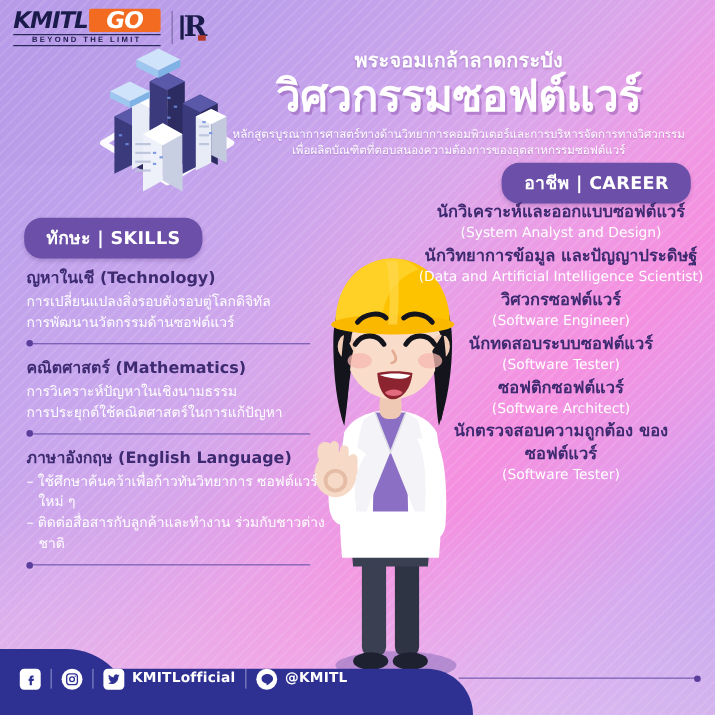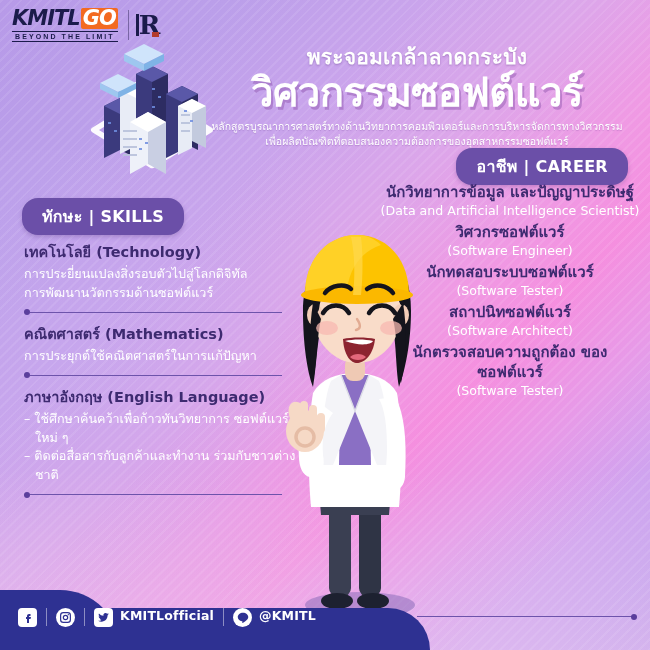--- a/index.html
+++ b/index.html
@@ -49,41 +49,41 @@
   .logo-row{position:absolute;left:12px;top:8px;z-index:20;display:flex;align-items:center;gap:10px;}
   .kmitl-logo{display:flex;flex-direction:column;line-height:1;}
   .kmitl-top{display:flex;align-items:center;gap:1px;}
   .kmitl-word{
     font-size:21px;font-weight:bold;letter-spacing:-1px;color:#1b1b4b;
     font-family:"DejaVu Sans",sans-serif;font-style:italic;
   }
   .kmitl-go{
     font-size:21px;font-weight:bold;letter-spacing:-1px;color:#f36a21;
     font-family:"DejaVu Sans",sans-serif;font-style:italic;
-    background:#f36a21;color:#fff;padding:0 2px;border-radius:2px;
+    background:#f36a21;color:#fff;padding:0 16px;border-radius:2px;
   }
   .kmitl-sub{
     margin-top:2px;font-size:7px;letter-spacing:2.1px;color:#1b1b4b;font-weight:bold;
     border-top:1px solid #1b1b4b;border-bottom:1px solid #1b1b4b;padding:1px 0;text-align:center;
   }
   .logo-div{width:1px;height:30px;background:rgba(40,30,80,.45);}
   .r-logo{
     font-size:26px;font-weight:bold;color:#1b1b4b;font-family:"DejaVu Serif",serif;
     position:relative;line-height:1;
   }
   .r-logo .bar{position:absolute;left:-3px;top:2px;width:3px;height:22px;background:#1b1b4b;}
   .r-logo .dot{position:absolute;right:1px;bottom:1px;width:7px;height:5px;background:#b33a2b;}
 
   
   .city{position:absolute;left:82px;top:30px;width:140px;height:150px;z-index:12;}
 
   
   .titles{position:absolute;right:18px;top:40px;width:430px;text-align:center;z-index:20;}
   .t-line1{
-    color:#ffffff;font-size:21px;font-weight:bold;letter-spacing:.2px;
+    color:#ffffff;font-size:18px;font-weight:bold;letter-spacing:.2px;
     text-shadow:0 1px 2px rgba(80,40,120,.35);
     font-family:"DejaVu Sans",sans-serif;
   }
   .t-line2{
     color:#ffffff;font-size:40px;font-weight:bold;line-height:1.05;margin-top:-2px;
     text-shadow:2px 3px 0 rgba(140,80,170,.45);
     font-family:"DejaVu Sans",sans-serif;letter-spacing:-.5px;
   }
   .t-sub{
     margin-top:6px;color:#ffffff;font-size:10.5px;line-height:1.45;
@@ -239,60 +239,65 @@
     <div class="t-sub">หลักสูตรบูรณาการศาสตร์ทางด้านวิทยาการคอมพิวเตอร์และการบริหารจัดการทางวิศวกรรม</div>
     <div class="t-sub" style="margin-top:0">เพื่อผลิตบัณฑิตที่ตอบสนองความต้องการของอุตสาหกรรมซอฟต์แวร์</div>
   </div>
 
   <div class="badge badge-skills">ทักษะ | SKILLS</div>
   <div class="badge badge-career">อาชีพ | CAREER</div>
 
   <div class="skills">
 
     <div>
-      <div class="skill-head">เทคโนโลยี (Technology)</div>
-      <div class="skill-body">การประยี่ยนแปลงสิ่งรอบตัวไปสู่โลกดิจิทัล</div>
+      <div class="skill-head">ญหาในเชี (Technology)</div>
+      <div class="skill-body">การเปลี่ยนแปลงสิ่งรอบตังรอบตู่โลกดิจิทัล</div>
       <div class="skill-body">การพัฒนานวัตกรรมด้านซอฟต์แวร์</div>
     </div>
 
     <div class="divider"></div>
 
     <div>
       <div class="skill-head">คณิตศาสตร์ (Mathematics)</div>
+      <div class="skill-body">การวิเคราะห์ปัญหาในเชิงนามธรรม</div>
       <div class="skill-body">การประยุกต์ใช้คณิตศาสตร์ในการแก้ปัญหา</div>
     </div>
 
     <div class="divider"></div>
 
     <div>
       <div class="skill-head">ภาษาอังกฤษ (English Language)</div>
       <div class="skill-bullet">– ใช้ศึกษาค้นคว้าเพื่อก้าวทันวิทยาการ ซอฟต์แวร์ใหม่ ๆ</div>
       <div class="skill-bullet">– ติดต่อสื่อสารกับลูกค้าและทำงาน ร่วมกับชาวต่างชาติ</div>
     </div>
 
     <div class="divider"></div>
   </div>
 
   <div class="career">
+    <div>
+      <div class="c-th">นักวิเคราะห์และออกแบบซอฟต์แวร์</div>
+      <div class="c-en">(System Analyst and Design)</div>
+    </div>
     <div>
       <div class="c-th">นักวิทยาการข้อมูล
 และปัญญาประดิษฐ์</div>
       <div class="c-en">(Data and Artificial
 Intelligence Scientist)</div>
     </div>
     <div>
       <div class="c-th">วิศวกรซอฟต์แวร์</div>
       <div class="c-en">(Software Engineer)</div>
     </div>
     <div>
       <div class="c-th">นักทดสอบระบบซอฟต์แวร์</div>
       <div class="c-en">(Software Tester)</div>
     </div>
     <div>
-      <div class="c-th">สถาปนิทซอฟต์แวร์</div>
+      <div class="c-th">ซอฟติกซอฟต์แวร์</div>
       <div class="c-en">(Software Architect)</div>
     </div>
     <div>
       <div class="c-th">นักตรวจสอบความถูกต้อง
 ของซอฟต์แวร์</div>
       <div class="c-en">(Software Tester)</div>
     </div>
   </div>
 
   <div class="botline"></div>

